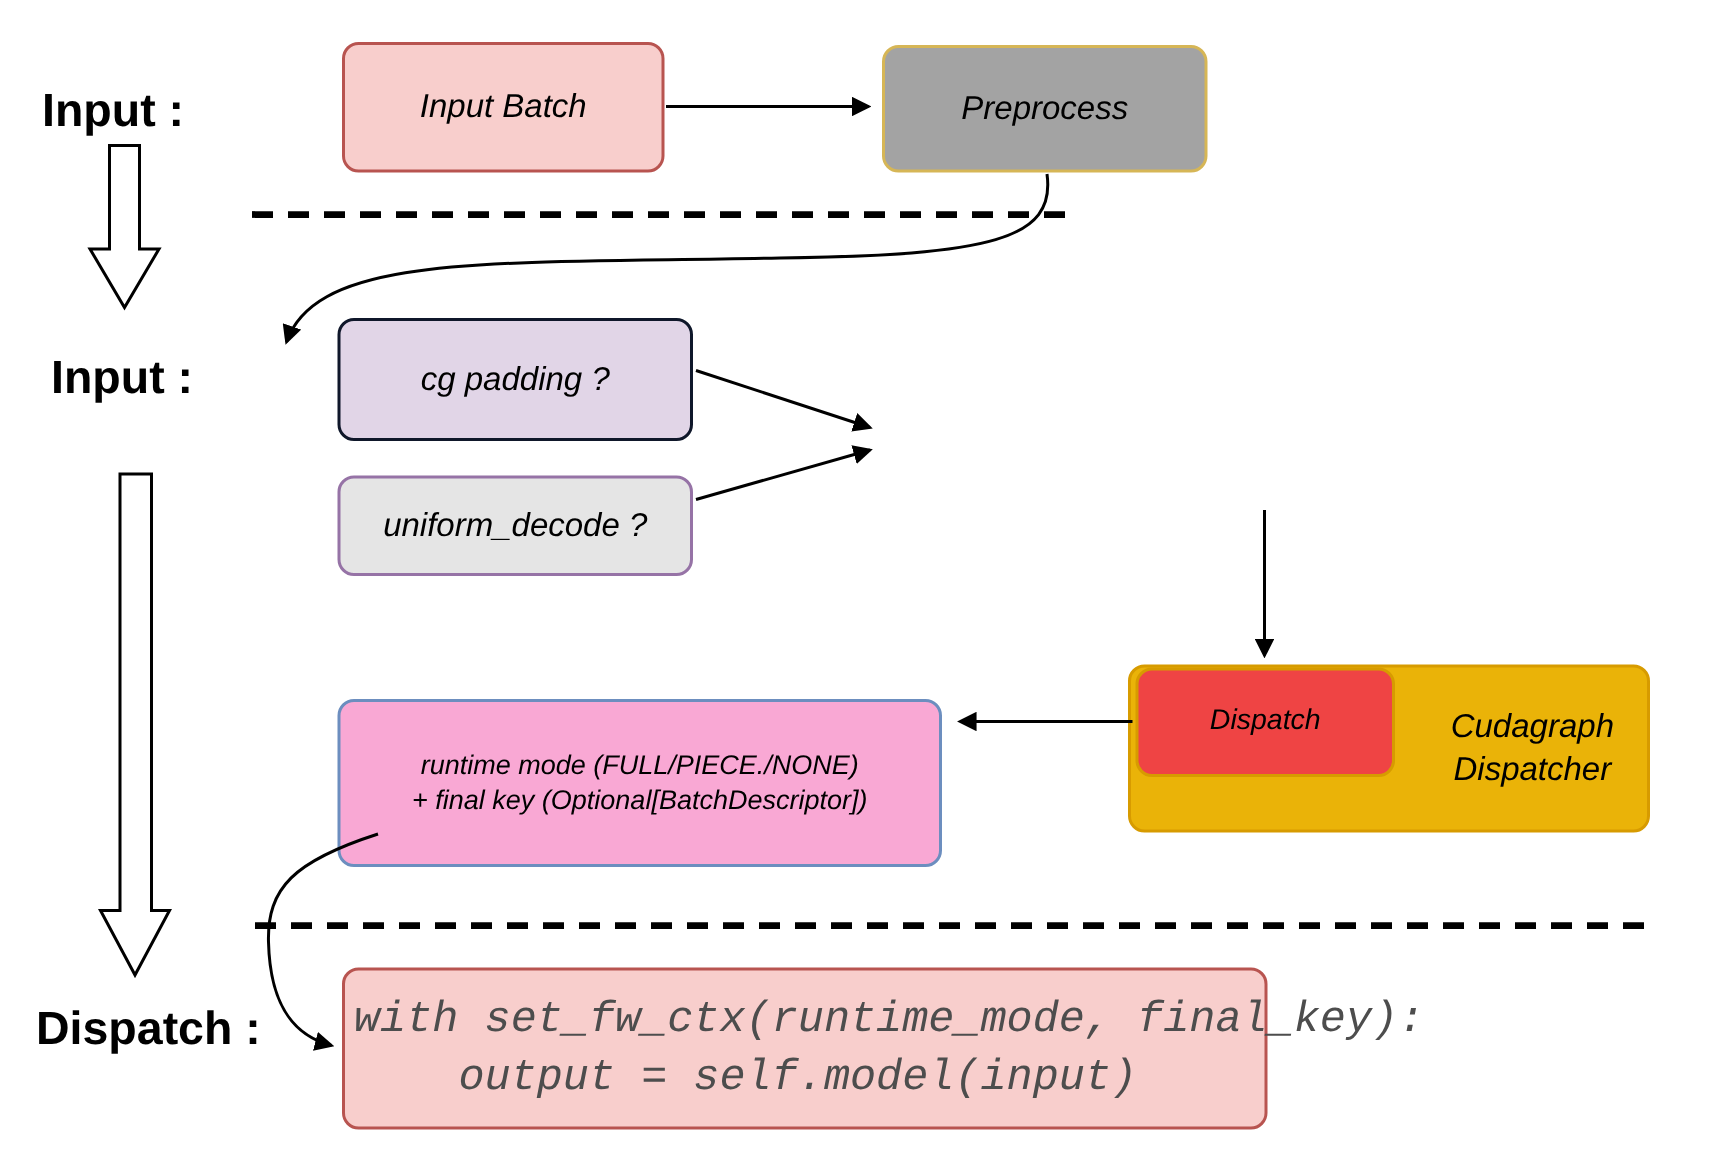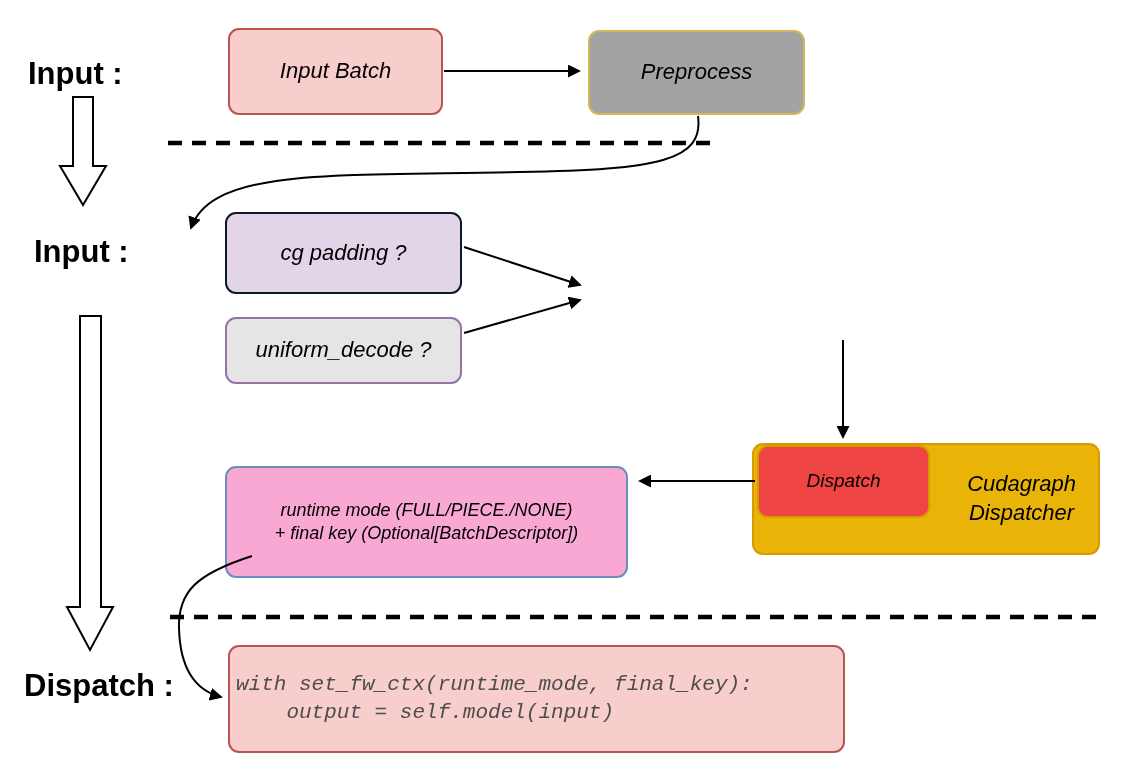--- a/index.html
+++ b/index.html
@@ -41,21 +41,21 @@
   #node-cg-padding    { left: 225px; top: 212px; width: 237px; height: 82px;  background: #e1d5e7; border: 2px solid #0f172a; }
   #node-uniform-decode{ left: 225px; top: 317px; width: 237px; height: 67px;  background: #e5e5e5; border: 2px solid #9673a6; }
   #node-init-key      { left: 590px; top: 228px; width: 505px; height: 110px; background: #d5e8d4; border: 2px solid #82b366; font-size: 21px; }
   #node-cudagraph     { left: 752px; top: 443px; width: 348px; height: 112px; background: #eab308; border: 2px solid #d79b00; justify-content: flex-end; padding-right: 22px; }
   #node-dispatch      { left: 757px; top: 445px; width: 173px; height: 73px;  background: #ef4444; border: 2px solid #d79b00; font-size: 19px; }
   #node-runtime-mode  { left: 225px; top: 443px; width: 403px; height: 112px; background: #f9a8d4; border: 2px solid #6c8ebf; font-size: 18px; margin-top: 23px; }
   #node-execute-code  { left: 228px; top: 645px; width: 617px; height: 108px; background: #f8cecc; border: 2px solid #b85450; justify-content: flex-start; padding-left: 6px; }
   #node-execute-code .label {
     white-space: pre;
     font-family: "Liberation Mono", "DejaVu Sans Mono", monospace;
-    font-size: 21px;
+    font-size: 29px;
     line-height: 1.35;
     color: #4d4d4d;
     text-align: left;
   }
   svg.overlay { position: absolute; left: 0; top: 0; pointer-events: none; }
 </style>
 </head>
 <body>
 
 <div class="canvas">

